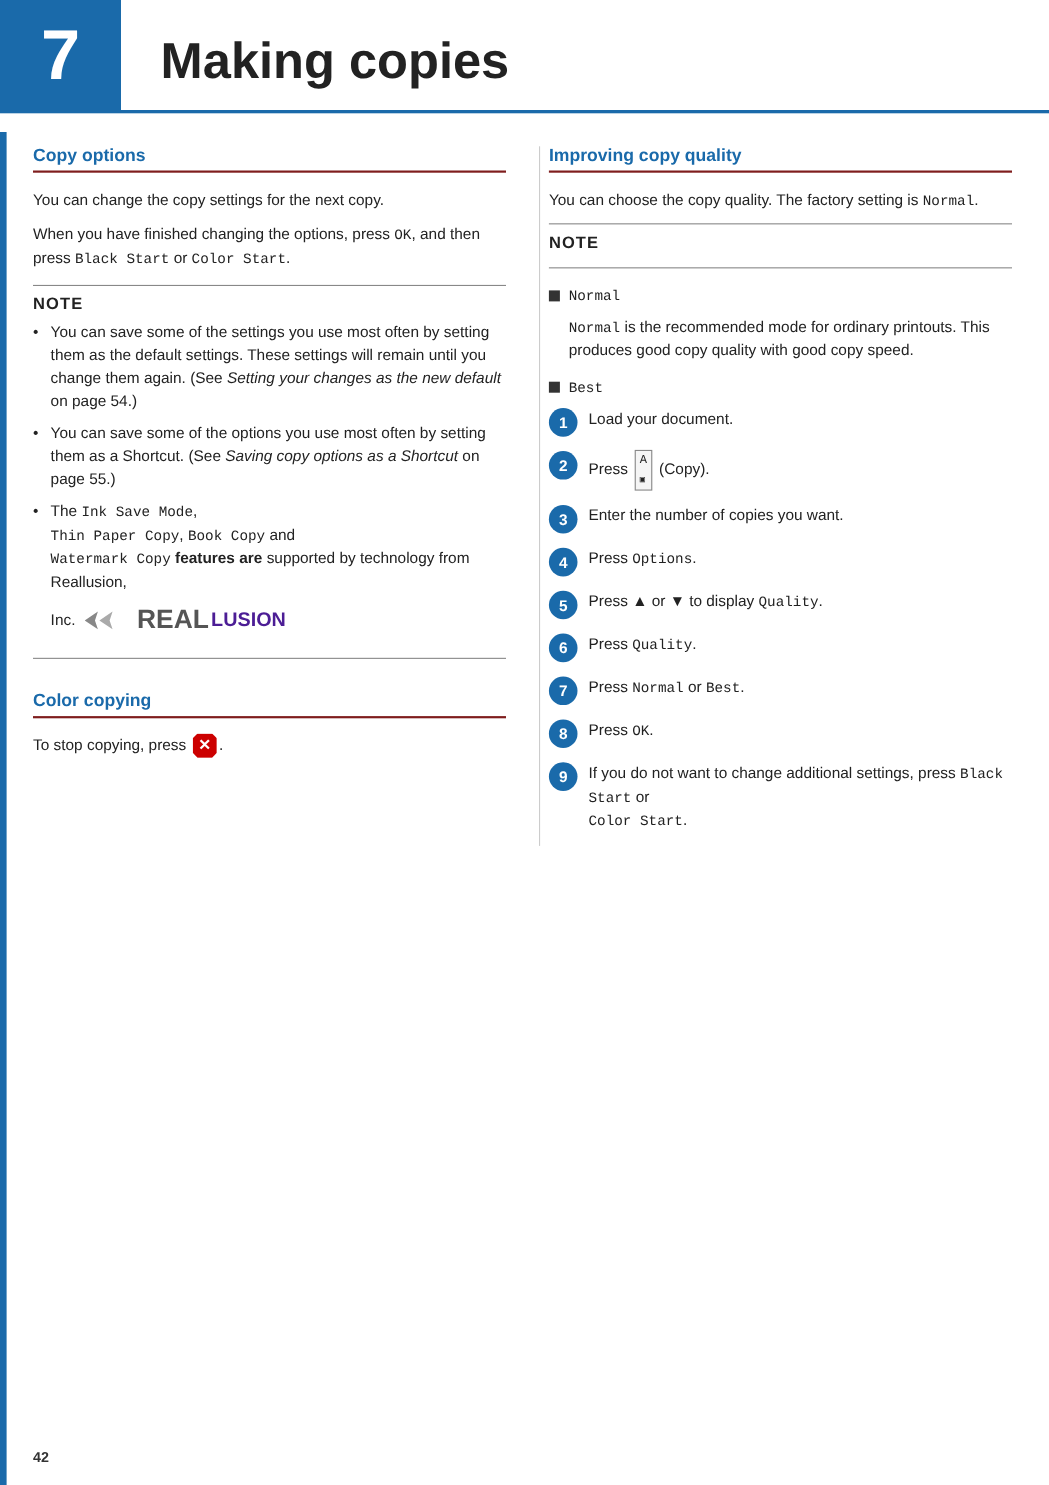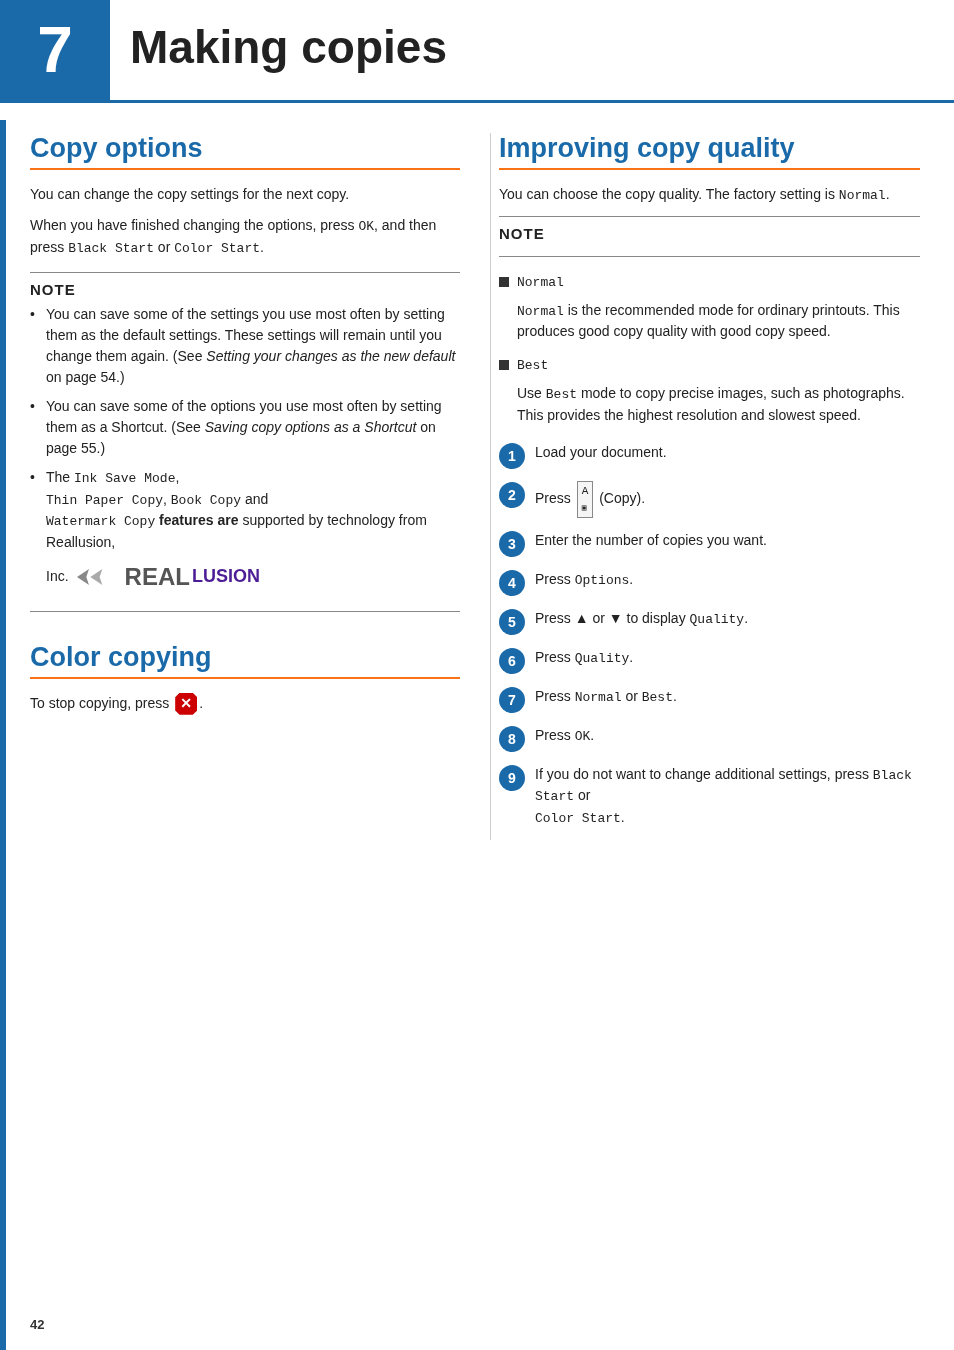--- a/index.html
+++ b/index.html
@@ -31,21 +31,22 @@
       align-items: center;
       justify-content: center;
       flex-shrink: 0;
     }
     .chapter-title-text {
       font-size: 46px;
       font-weight: bold;
       color: #222;
       padding: 20px 20px 10px 20px;
       display: flex;
-      align-items: flex-start;
+      align-items: center;
+      margin-left: 16px;
     }
 
     
     .content-wrapper {
       display: flex;
       gap: 0;
       padding: 0 30px;
     }
 
     .left-column {
@@ -54,24 +55,24 @@
     }
 
     .right-column {
       width: 430px;
       padding-left: 8px;
       border-left: 1px solid #ccc;
     }
 
     
     .section-title {
-      font-size: 27px;
+      font-size: 16px;
       font-weight: bold;
       color: #1a6aaa;
-      border-bottom: 2px solid #f97316;
+      border-bottom: 2px solid #7f1d1d;
       padding-bottom: 4px;
       margin-bottom: 14px;
     }
 
     
     p {
       margin-bottom: 10px;
       line-height: 1.5;
       font-size: 14px;
     }
@@ -329,23 +330,20 @@
       <div><code>Normal</code></div>
     </div>
     <p style="padding-left: 18px; margin-bottom: 14px;">
       <code>Normal</code> is the recommended mode for ordinary printouts. This produces good copy quality with good copy speed.
     </p>
 
     <div class="bullet-item">
       <div class="square-bullet"></div>
       <div><code>Best</code></div>
     </div>
-    <p style="padding-left: 18px; margin-bottom: 16px;">
-      Use <code>Best</code> mode to copy precise images, such as photographs. This provides the highest resolution and slowest speed.
-    </p>
 
     <ol class="step-list">
 
       <li class="step-item">
         <div class="step-number">1</div>
         <div class="step-text">Load your document.</div>
       </li>
 
       <li class="step-item">
         <div class="step-number">2</div>

